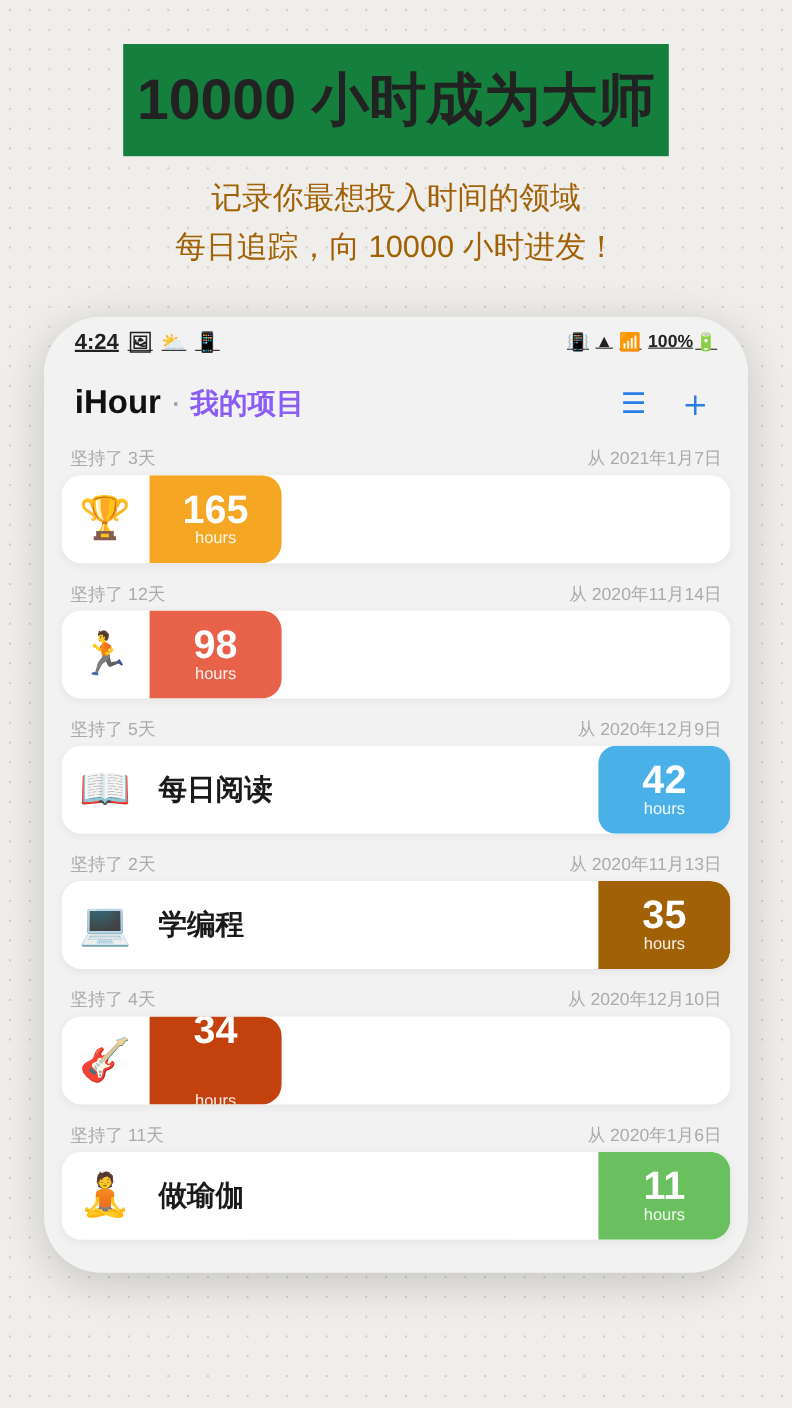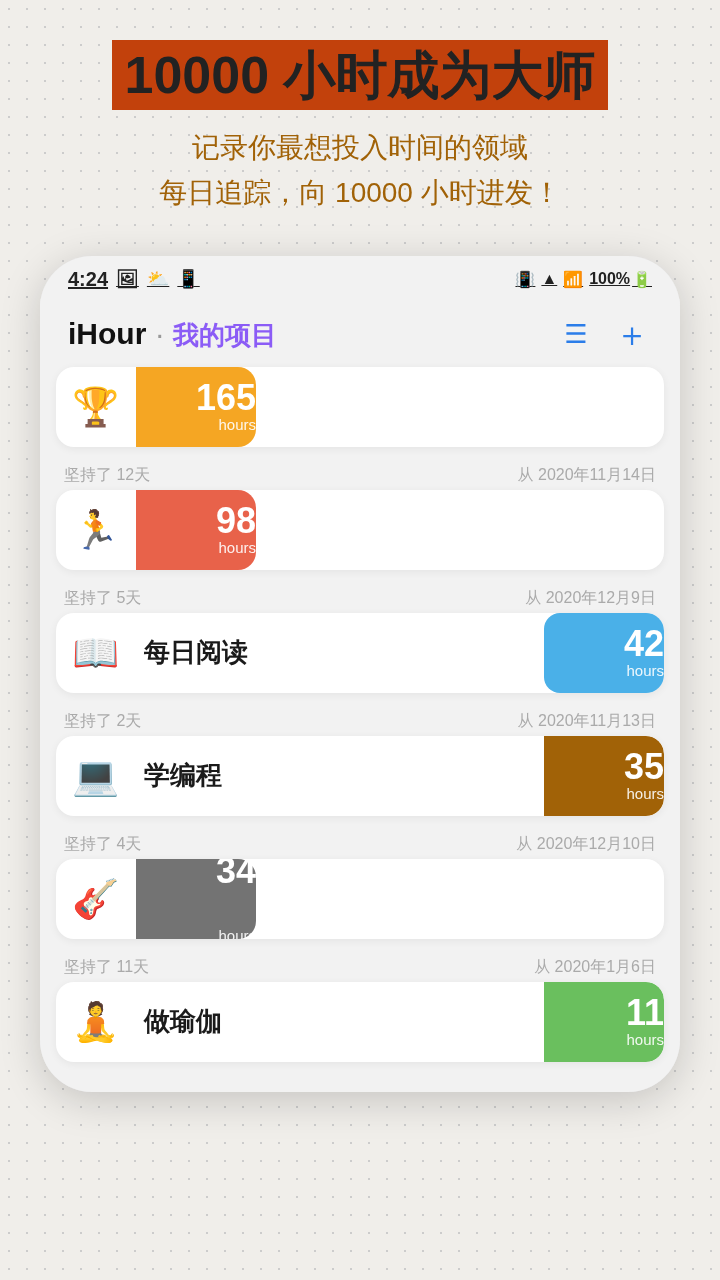--- a/index.html
+++ b/index.html
@@ -17,25 +17,25 @@
     }
 
     
     .hero {
       width: 100%;
       padding: 40px 30px 20px;
       text-align: center;
     }
     .hero-title {
       display: inline-block;
-      background: #c2410c;
+      background: #15803d;
       font-size: 52px;
       font-weight: 900;
       color: #222;
-      padding: 4px 12px;
+      padding: 20px 12px;
       line-height: 1.2;
       margin-bottom: 16px;
     }
     .hero-sub {
       font-size: 28px;
       color: #a16207;
       line-height: 1.6;
       font-weight: 500;
     }
 
@@ -141,42 +141,42 @@
       font-size: 26px;
       font-weight: 600;
       color: #1a1a1a;
       padding-left: 8px;
     }
     .project-hours {
       width: 120px;
       height: 80px;
       display: flex;
       flex-direction: column;
-      align-items: flex-end;
+      align-items: center;
       justify-content: center;
       flex-shrink: 0;
       border-radius: 0 18px 18px 0;
     }
     .hours-num {
       font-size: 36px;
       font-weight: 800;
       color: #fff;
       line-height: 1;
     }
     .hours-label {
       font-size: 15px;
       color: rgba(255,255,255,0.9);
       font-weight: 500;
     }
 
     .color-orange { background: #f5a623; }
     .color-red { background: #e8624a; }
     .color-blue { background: #4ab0e8; border-radius: 16px; }
     .color-purple { background: #a16207; }
-    .color-yellow { background: #737373; gap: 38px; }
+    .color-yellow { background: #c2410c; gap: 38px; }
     .color-green { background: #6abf5e; }
   </style>
 </head>
 <body>
 
 <div class="hero">
   <div class="hero-title">10000 小时成为大师</div>
   <div class="hero-sub">
     <span>记录你最想投入时间的领域</span><br>
     <span>每日追踪，向 10000 小时进发！</span>
@@ -216,20 +216,24 @@
           <span class="icon-list">☰</span>
         </div>
         <div class="header-icon-btn">
           <span class="icon-add">＋</span>
         </div>
       </div>
     </div>
 
     <div class="project-list" id="project-list">
     <div class="project-group">
+          <div class="project-meta">
+            <span>坚持了 3天</span>
+            <span>从 2021年1月7日</span>
+          </div>
           <div class="project-card">
             <div class="project-emoji">🏆</div>
             <div class="project-hours color-orange">
               <div class="hours-num">165</div>
               <div class="hours-label">hours</div>
             </div>
           </div>
         </div>
         <div class="project-group">
           <div class="project-meta">

